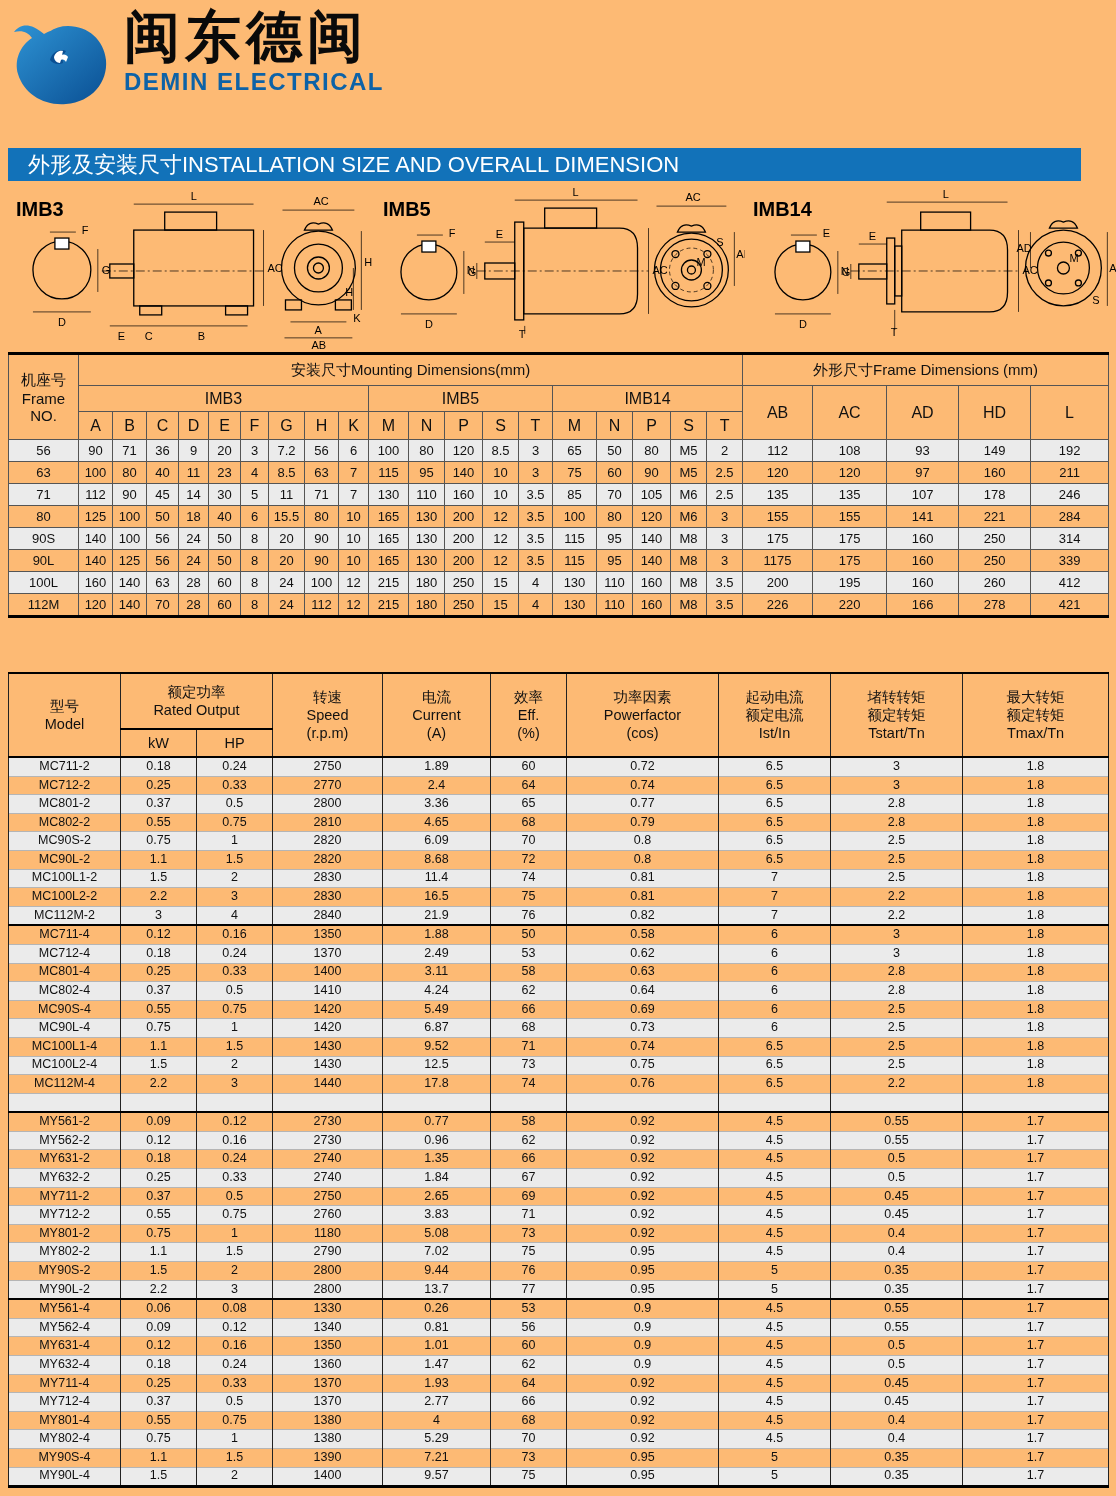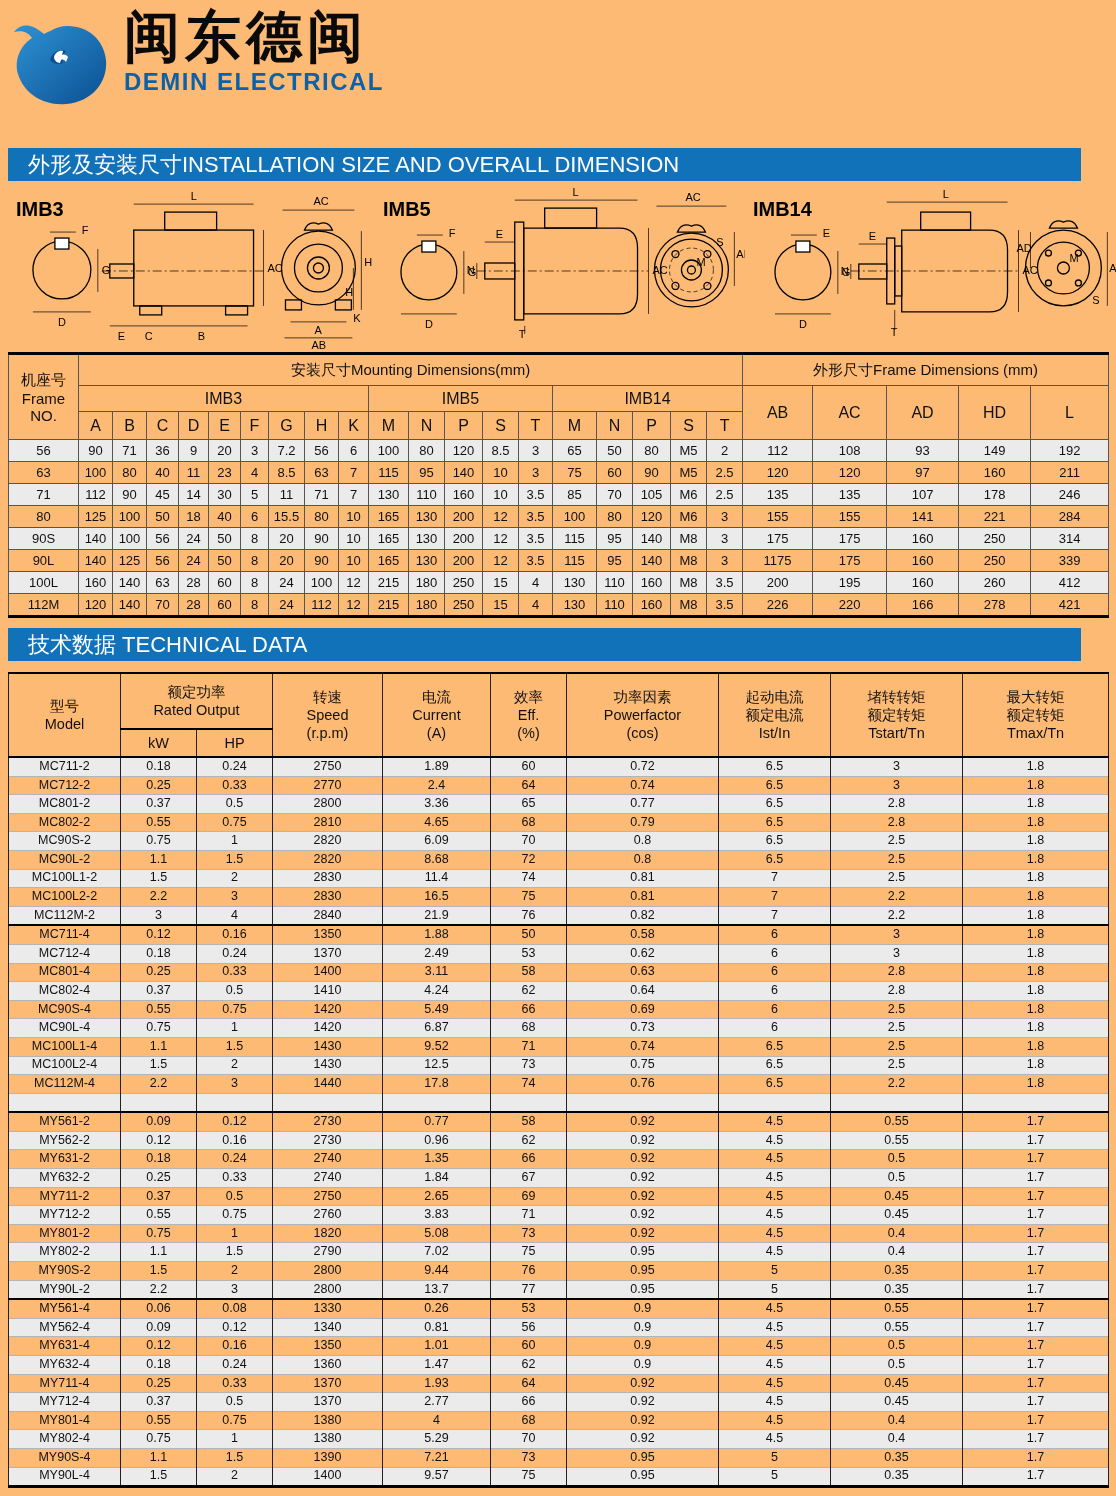--- a/index.html
+++ b/index.html
@@ -511,21 +511,20 @@
           <td>3.5</td>
           <td>226</td>
           <td>220</td>
           <td>166</td>
           <td>278</td>
           <td>421</td>
         </tr>
       </tbody>
   </table>
 
-  <div class="bar" id="bar-tech">技术数据 TECHNICAL DATA</div>
 
   <table id="tech-table">
     <colgroup>
       <col style="width:112px">
         <col style="width:76px">
         <col style="width:76px">
         <col style="width:110px">
         <col style="width:108px">
       <col style="width:76px">
         <col style="width:152px">
@@ -864,21 +863,21 @@
           <td>71</td>
           <td>0.92</td>
           <td>4.5</td>
           <td>0.45</td>
           <td>1.7</td>
         </tr>
         <tr>
           <td>MY801-2</td>
           <td>0.75</td>
           <td>1</td>
-          <td>1820</td>
+          <td>1180</td>
           <td>5.08</td>
           <td>73</td>
           <td>0.92</td>
           <td>4.5</td>
           <td>0.4</td>
           <td>1.7</td>
         </tr>
         <tr class="shade">
           <td>MY802-2</td>
           <td>1.1</td>

